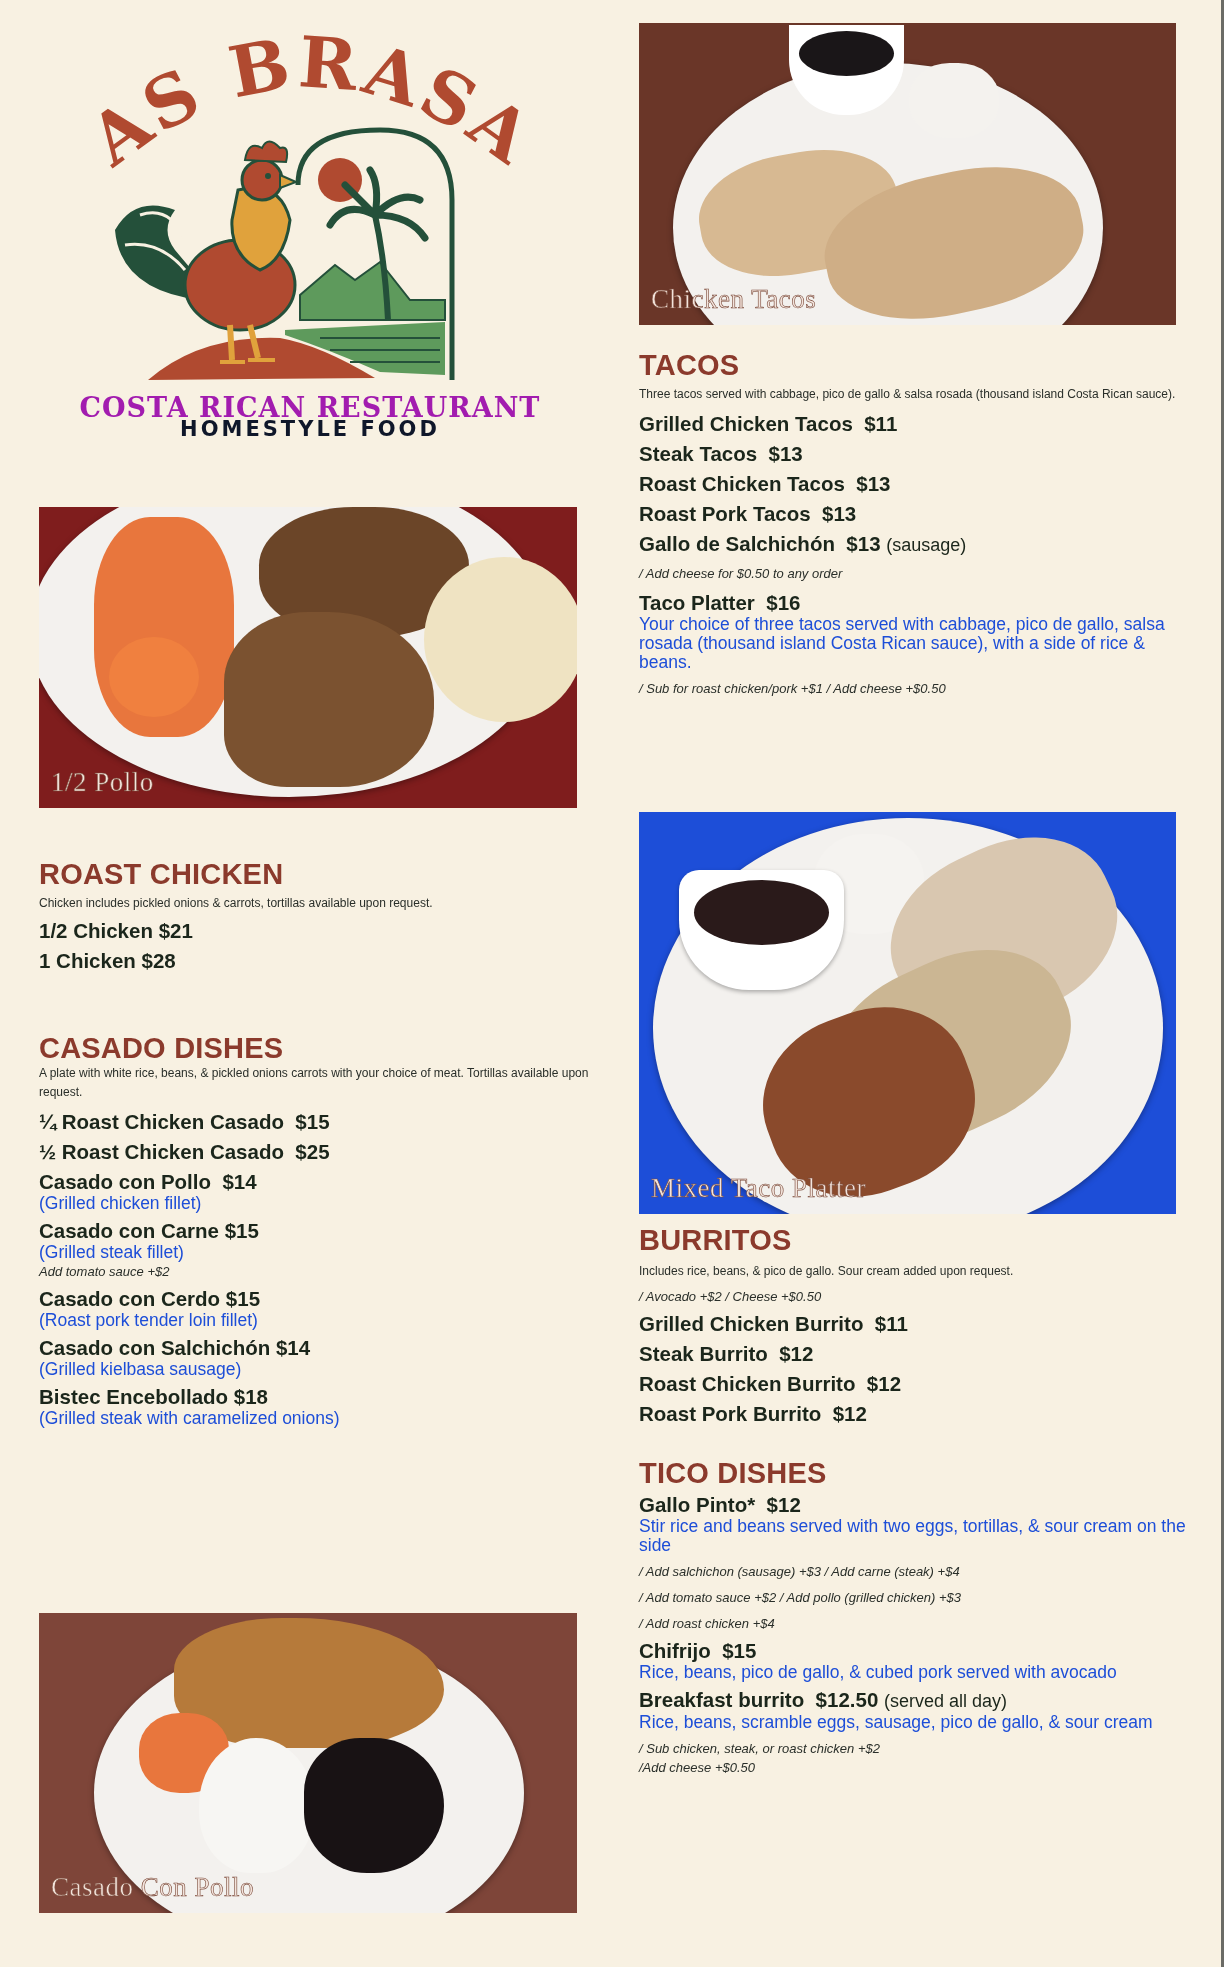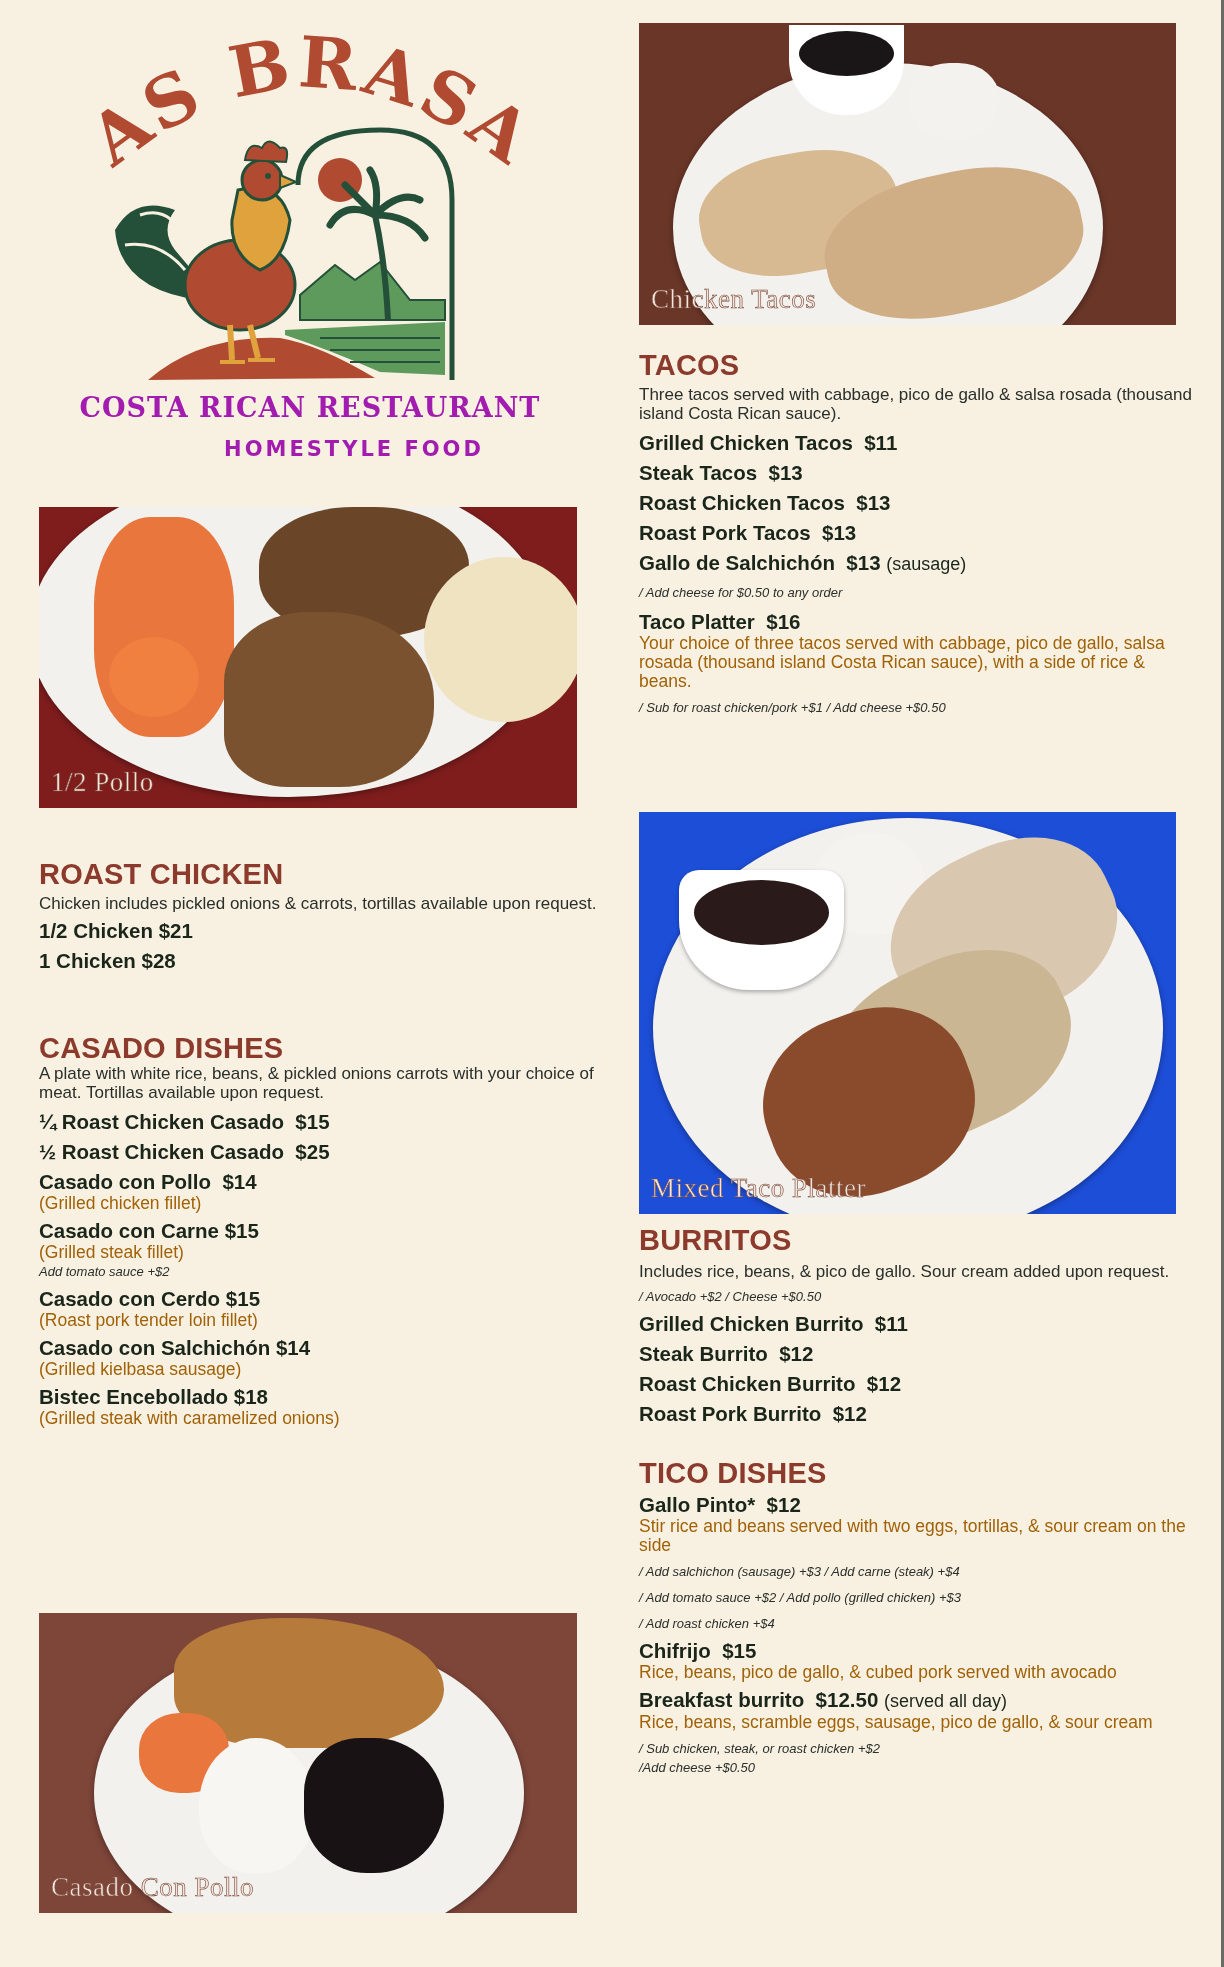--- a/index.html
+++ b/index.html
@@ -6,30 +6,30 @@
   body { width:1224px; height:1967px; background:#f8f1e2; position:relative; overflow:hidden;
          font-family:"Liberation Sans", sans-serif; color:#1f2a1f; }
   .edge { position:absolute; top:0; right:0; width:3px; height:1967px; background:#6b6b66; }
   .photo { position:absolute; overflow:hidden; background:#6e3a30; }
   .photo .plate { position:absolute; border-radius:50%; background:#f3f1ee; box-shadow:0 2px 6px rgba(0,0,0,.35); }
   .photo .cap { position:absolute; left:12px; bottom:10px; font-family:"Liberation Serif", serif; font-size:27px;
                 color:#f3e4dc; -webkit-text-stroke:0.6px #7a4a3a; letter-spacing:0.5px; }
   .blob { position:absolute; border-radius:45%; }
   .section { position:absolute; }
   .h { color:#8b3a2c; font-weight:bold; font-size:29px; letter-spacing:0.2px; margin:0; line-height:32px; }
-  .desc { font-size:17px; line-height:19px; color:#2a2f2a; margin:2px 0 4px 0; }
+  .desc { font-size:12px; line-height:19px; color:#2a2f2a; margin:2px 0 4px 0; }
   .item { font-size:20.5px; font-weight:bold; line-height:24px; margin-top:6px; color:#1b261b; }
   .item .small { font-weight:normal; font-size:18px; }
-  .sub { font-size:17.5px; line-height:19px; color:#a16207; }
+  .sub { font-size:17.5px; line-height:19px; color:#1d4ed8; }
   .note { font-size:13px; font-style:italic; line-height:19px; margin-top:7px; color:#2a2f2a; }
   .note.tight { margin-top:0; }
   .logo-text1 { position:absolute; left:0; width:620px; top:392px; text-align:center; font-family:"DejaVu Serif", serif;
                 font-weight:bold; font-size:27px; color:#a21caf; letter-spacing:1px; }
-  .logo-text2 { position:absolute; left:0; width:620px; top:437px; text-align:center; font-family:"DejaVu Sans", sans-serif;
-                font-weight:bold; font-size:21px; color:#a21caf; letter-spacing:3px;padding-left:44px; }
+  .logo-text2 { position:absolute; left:0; width:620px; top:417px; text-align:center; font-family:"DejaVu Sans", sans-serif;
+                font-weight:bold; font-size:21px; color:#0f172a; letter-spacing:3px; }
 </style>
 </head>
 <body>
 
 <div class="edge"></div>
 
 <div style="position:absolute;left:0;top:0;width:620px;height:480px;">
   <svg width="620" height="390" viewBox="0 0 620 390" style="position:absolute;left:0;top:0;">
     <defs>
       <path id="arc" d="M 95 185 Q 310 -10 530 185"></path>

